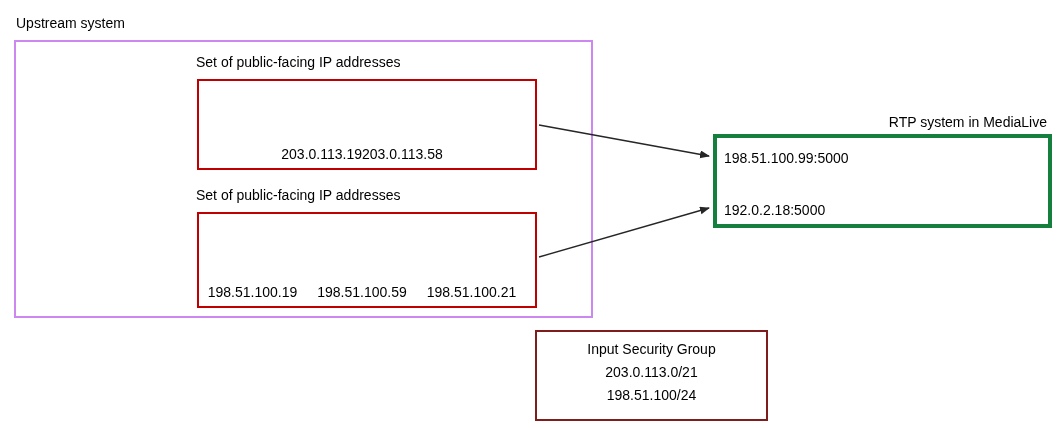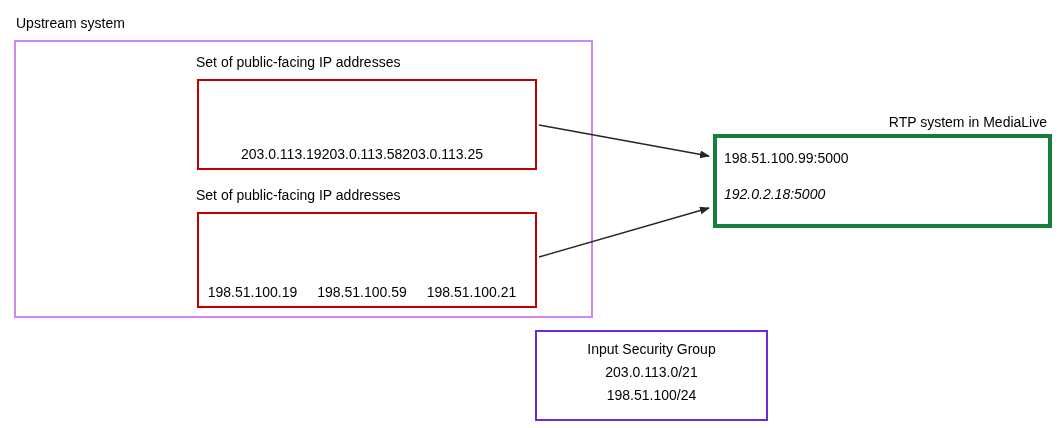--- a/index.html
+++ b/index.html
@@ -51,27 +51,27 @@
 
   
   .medialive-box {
     left: 713px; top: 134px;
     width: 339px; height: 94px;
     border: 4px solid #15803d;
   }
   .medialive-label { top: 111px; right: 15px; text-align: right; }
   .endpoint { position: absolute; left: 7px; white-space: nowrap; line-height: 22px; }
   .endpoint-1 { top: 9px; }
-  .endpoint-2 { top: 45px; font-style: italic; }
+  .endpoint-2 { top: 61px; }
 
   
   .secgroup-box {
     left: 535px; top: 330px;
     width: 233px; height: 91px;
-    border: 2px solid #6d28d9;
+    border: 2px solid #7f1d1d;
     text-align: center;
     padding-top: 6px;
     line-height: 23px;
   }
 
   
   .arrows {
     position: absolute;
     left: 0; top: 0;
     width: 1062px; height: 428px;
@@ -83,21 +83,20 @@
 
 <div class="canvas">
 
   <div class="label upstream-label">Upstream system</div>
   <div class="box upstream-box"></div>
 
   <div class="label ipset1-label">Set of public-facing IP addresses</div>
   <div class="box ipset-box ipset1">
     <div>203.0.113.19</div>
     <div>203.0.113.58</div>
-    <div>203.0.113.25</div>
   </div>
 
   <div class="label ipset2-label">Set of public-facing IP addresses</div>
   <div class="box ipset-box ipset2">
     <div>198.51.100.19</div>
     <div>198.51.100.59</div>
     <div>198.51.100.21</div>
   </div>
 
   <div class="label medialive-label">RTP system in MediaLive</div>

